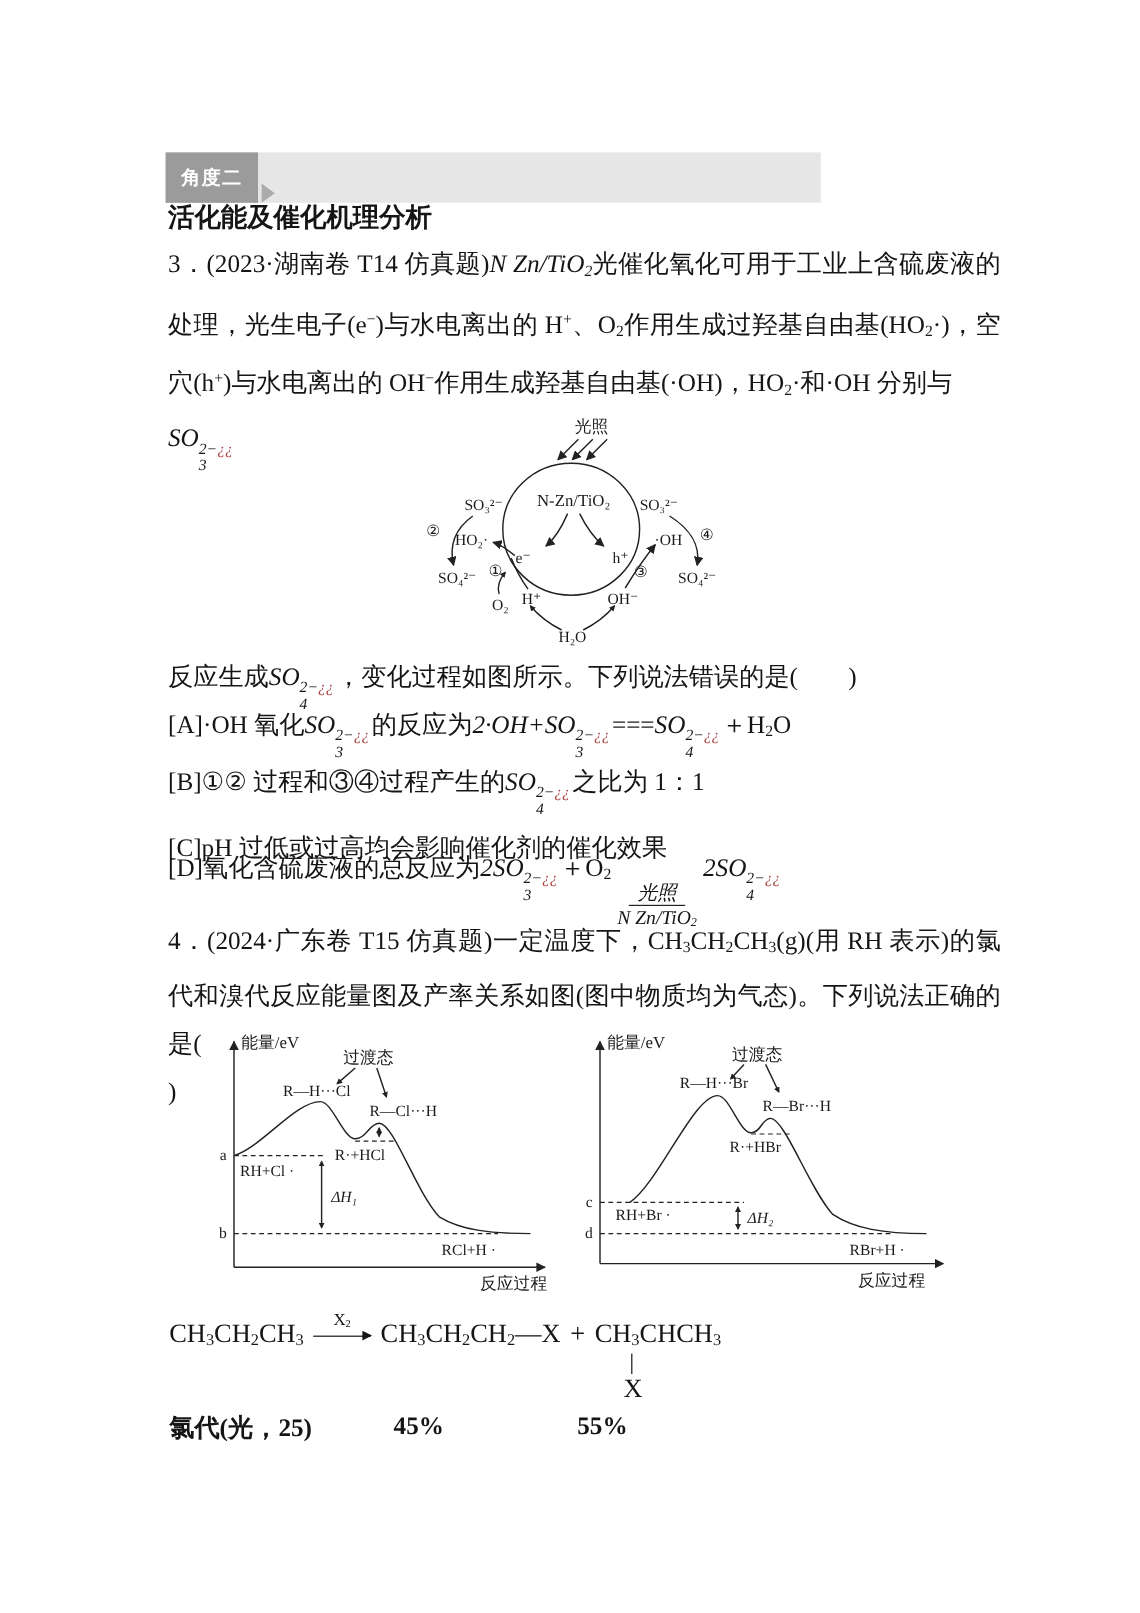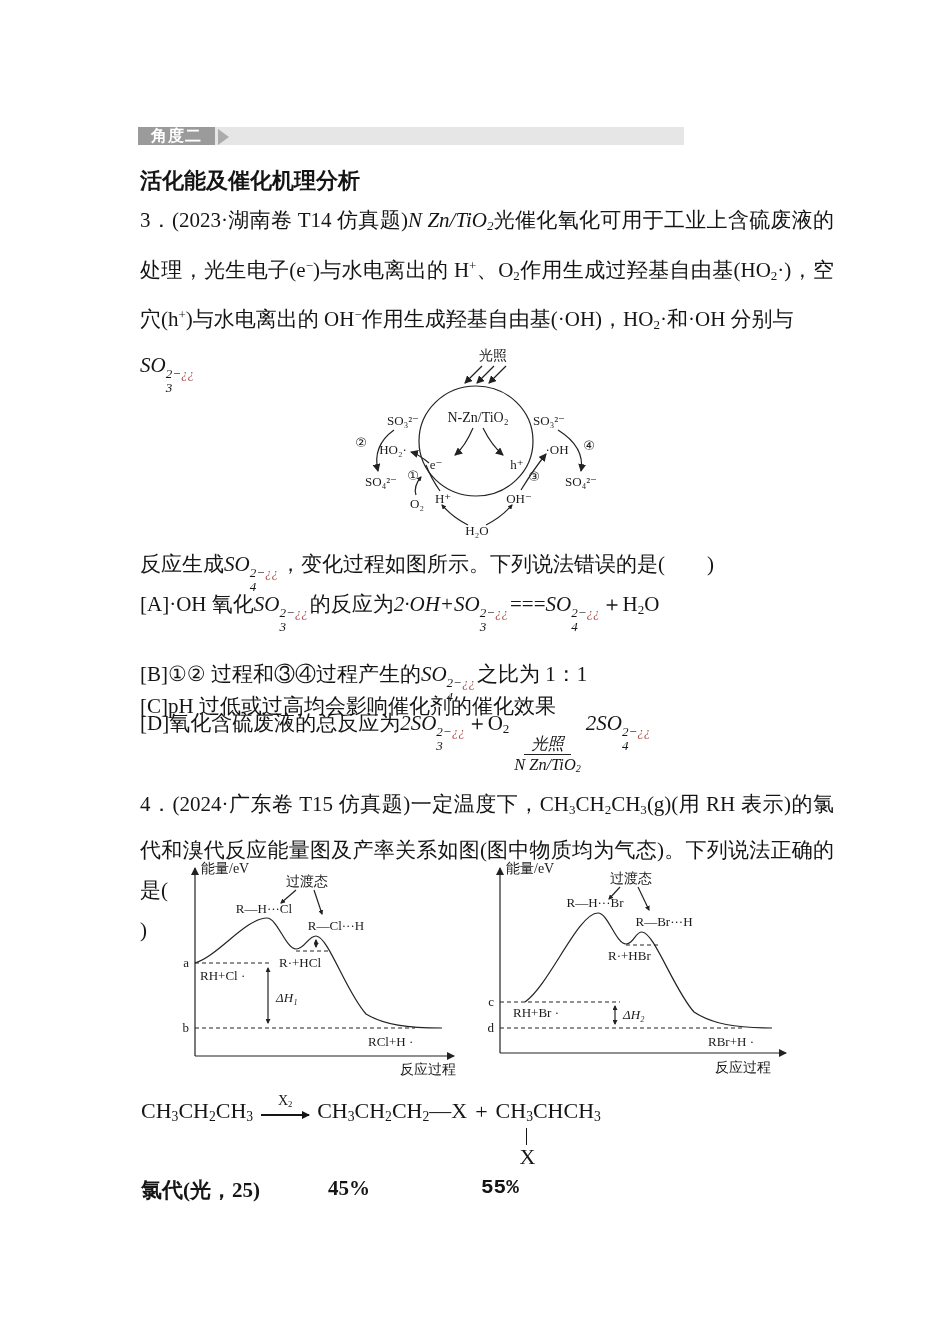--- a/index.html
+++ b/index.html
@@ -1,35 +1,35 @@
 <!DOCTYPE html>
 <html><head>
 <meta charset="utf-8">
 <style>
   html,body{margin:0;padding:0;background:#fff;}
   .page{position:relative;width:950px;height:1344px;background:#ffffff;overflow:hidden;
         font-family:"Liberation Serif","DejaVu Serif",serif;color:#151515;}
   
-  .anglebar{position:absolute;left:138px;top:127px;width:546px;height:18px;background:#e6e6e6;
+  .anglebar{position:absolute;left:138px;top:127px;width:546px;height:42px;background:#e6e6e6;
             display:flex;align-items:flex-end;}
   .badge{display:flex;align-items:center;height:100%;padding:0 13px;background:#9b9b9b;
          color:#ffffff;font-weight:bold;font-size:16px;letter-spacing:1px;}
   .tri{width:0;height:0;border-left:11px solid #ababab;border-top:8px solid transparent;
        border-bottom:8px solid transparent;margin-left:3px;}
   .sectitle{position:absolute;left:140px;top:166px;font-size:22px;font-weight:bold;}
   
   .para{position:absolute;left:140px;width:694px;font-size:21px;line-height:40px;
         text-align:justify;}
   #q3para{top:200px;}
   #q3stem{top:544px;width:710px;}
   #optA{top:584px;width:710px;}
-  #optB{top:654px;width:710px;}
+  #optB{top:631px;width:710px;}
   #optC{top:666px;width:710px;margin-top:20px;}
   #optD{top:700px;width:760px;line-height:46px;}
-  #q4para{top:784px;}
+  #q4para{top:764px;}
   
   .b{font-weight:normal;}
   .i{font-style:italic;}
   .r{color:#a94442;}
   .sup{font-size:0.62em;vertical-align:0.55em;}
   .sub{font-size:0.62em;vertical-align:-0.2em;}
   .stk{display:inline-flex;flex-direction:column;font-size:0.62em;line-height:1.08;
        vertical-align:-0.45em;text-align:left;margin-right:2px;}
   .frac{display:inline-flex;flex-direction:column;align-items:center;font-size:0.78em;
         line-height:1.25;vertical-align:-1.15em;margin:0 3px;}
@@ -42,36 +42,36 @@
   #dia-br{left:480px;top:856px;}
   svg{overflow:visible;}
   svg text{fill:#1a1a1a;font-family:"Liberation Serif","DejaVu Serif",serif;}
   .ln{stroke:#222;stroke-width:1.2;fill:none;}
   .dash{stroke:#222;stroke-width:1;stroke-dasharray:4 3;fill:none;}
   .t13{font-size:13px;} .t14{font-size:14px;}
   .cnum{font-family:"DejaVu Sans","Liberation Sans",sans-serif;font-size:13px;}
   .it{font-style:italic;}
   
   #equation{position:absolute;left:141px;top:1098px;font-size:22px;display:flex;
-            align-items:flex-end;gap:8px;white-space:nowrap;}
+            align-items:flex-start;gap:8px;white-space:nowrap;}
   .rxarrow{display:inline-flex;flex-direction:column;align-items:center;
            transform:translateY(-5px);}
   .rxlabel{font-size:14px;line-height:1.1;}
   .rxline{width:48px;height:10px;position:relative;}
   .rxline::before{content:"";position:absolute;left:0;top:4.5px;width:100%;height:1.3px;background:#151515;}
   .rxline::after{content:"";position:absolute;right:-1px;top:1px;border-left:8px solid #151515;
                  border-top:4px solid transparent;border-bottom:4px solid transparent;}
   .rhs2wrap{position:relative;display:inline-block;}
   .bond{position:absolute;left:30px;top:30px;width:1.5px;height:17px;background:#151515;}
   .branchX{position:absolute;left:24px;top:46px;font-size:22px;}
   
   #yields{position:absolute;left:0;top:1176px;width:950px;height:30px;font-size:21px;font-weight:bold;text-align:center;}
   #yields .ylab{position:absolute;left:141px;}
   #yields .y1{position:absolute;left:328px;}
-  #yields .y2{position:absolute;left:481px;font-family:Liberation Mono, monospace;}
+  #yields .y2{position:absolute;left:481px;}
 </style>
 </head>
 <body>
 
 <div class="page">
 
   <div class="anglebar">
     <span class="badge">角度二</span>
     <span class="tri"></span>
   </div>

